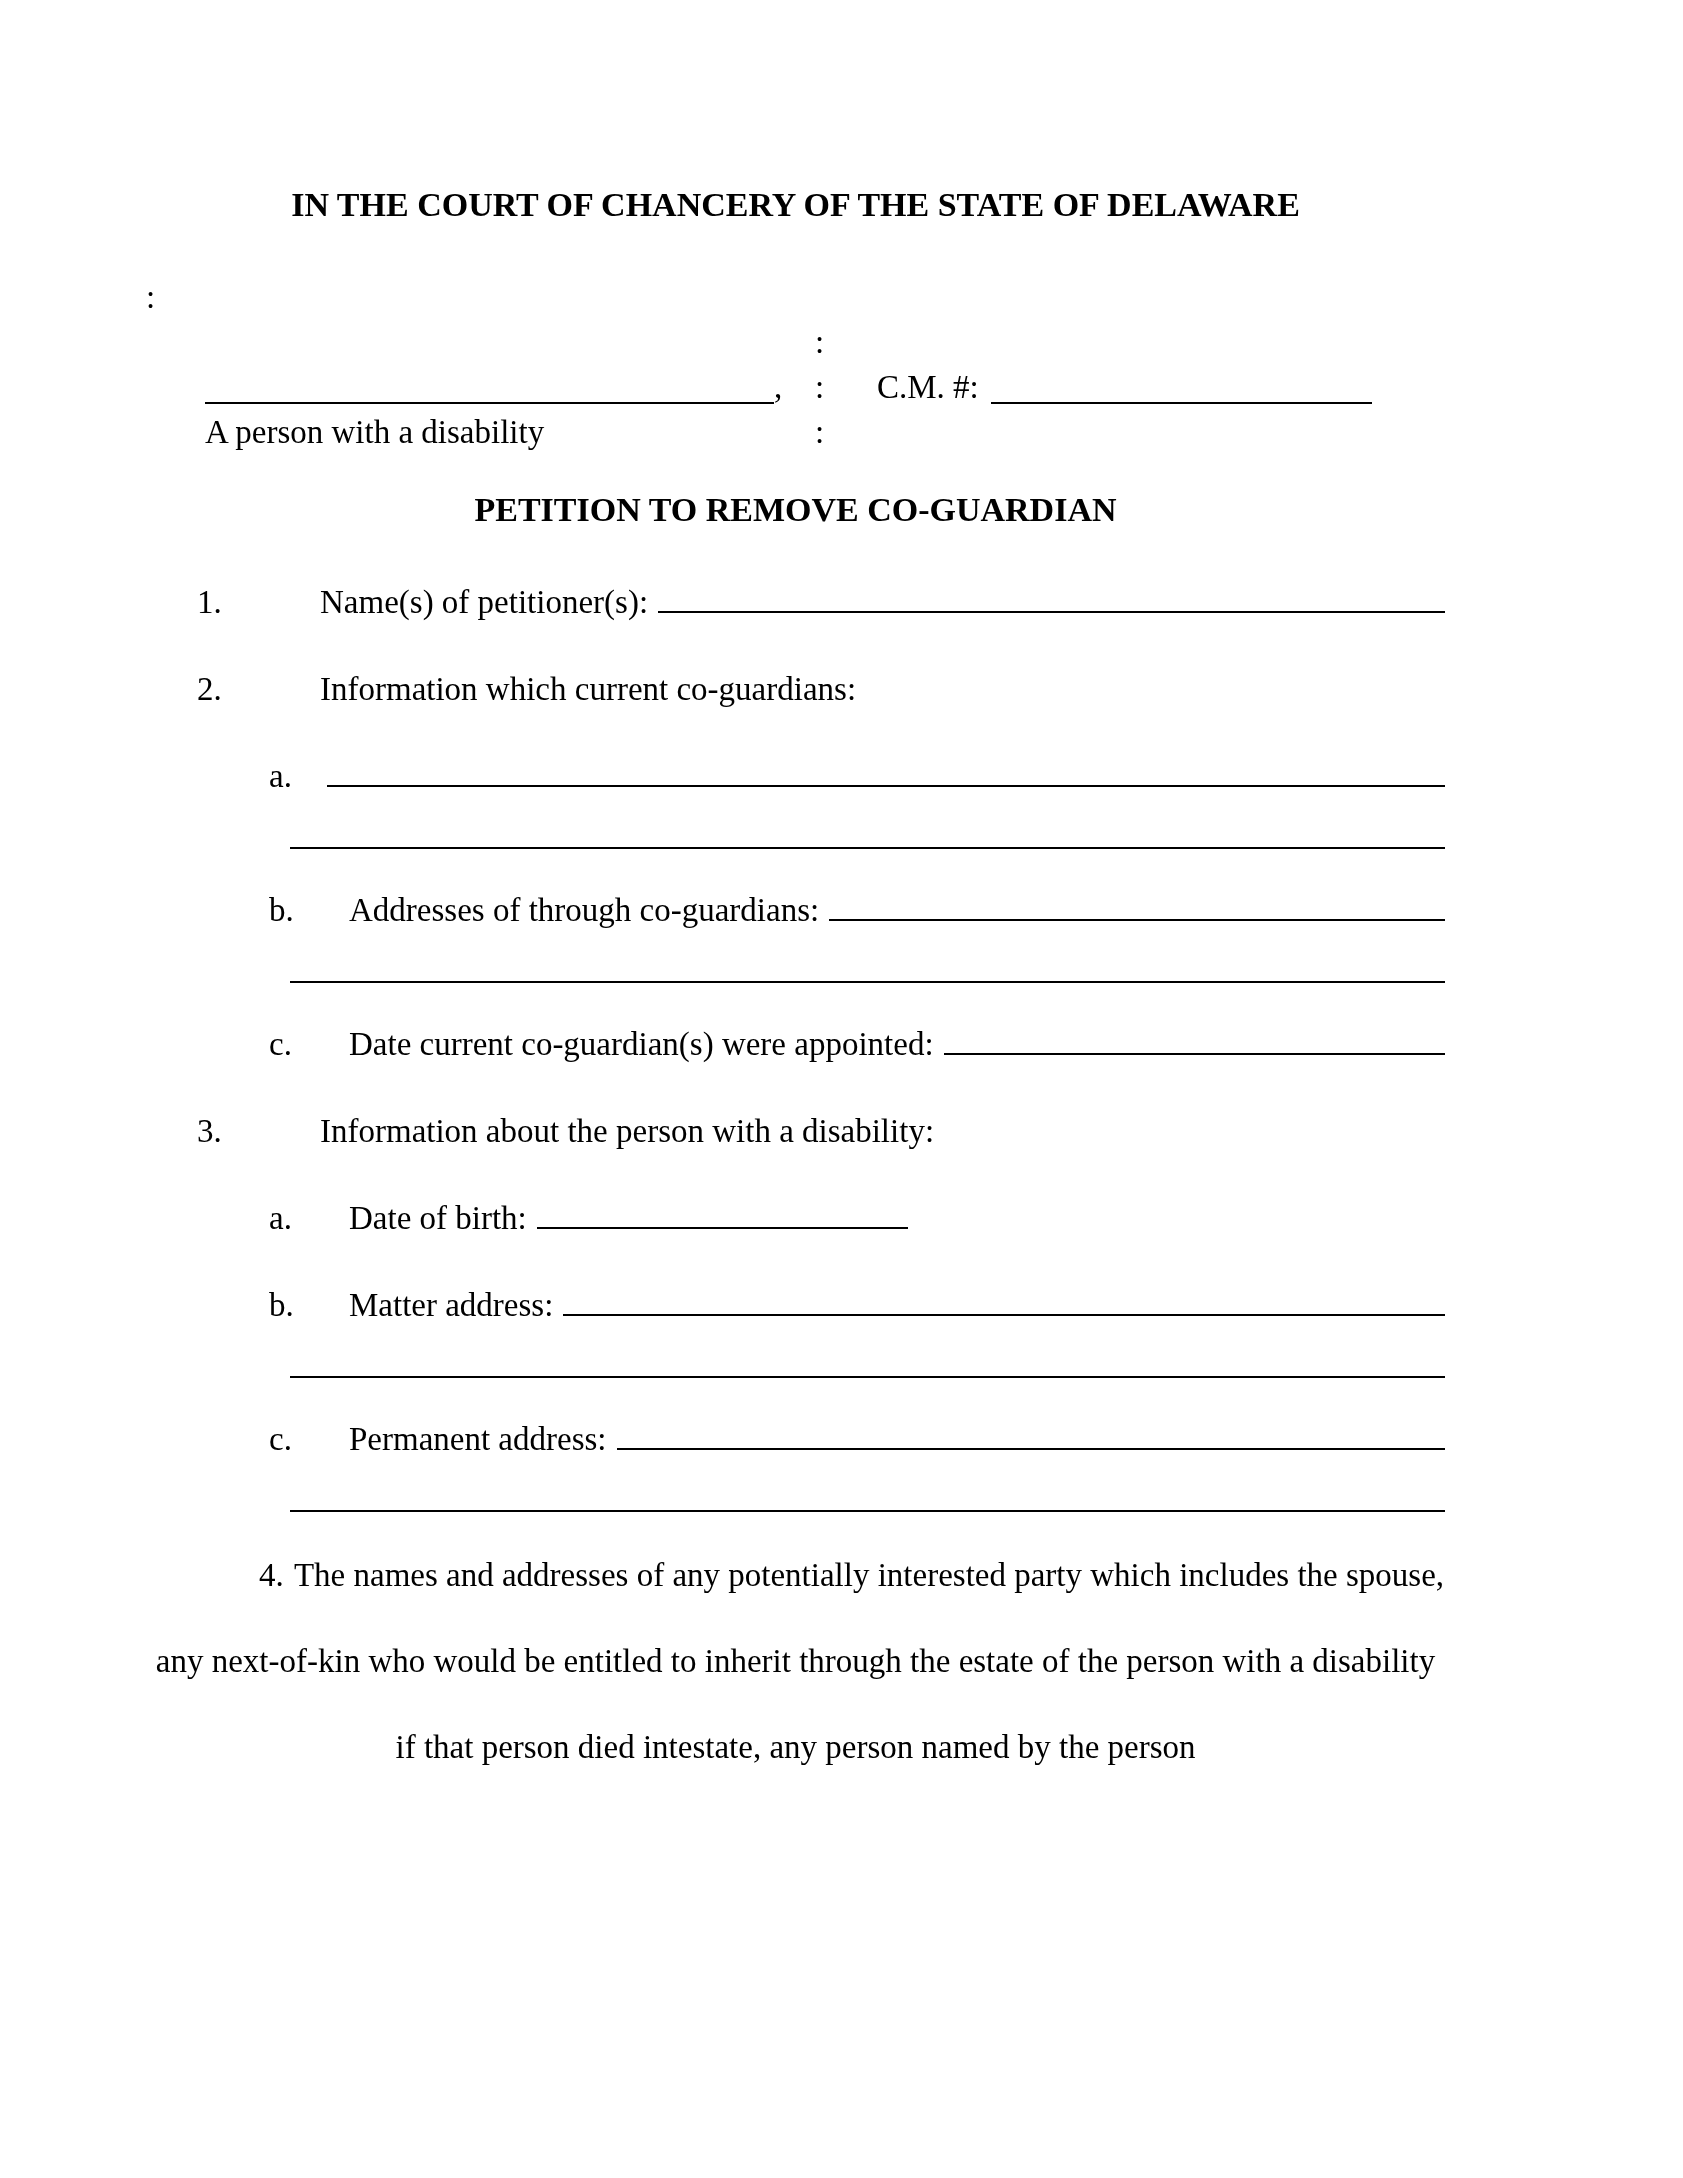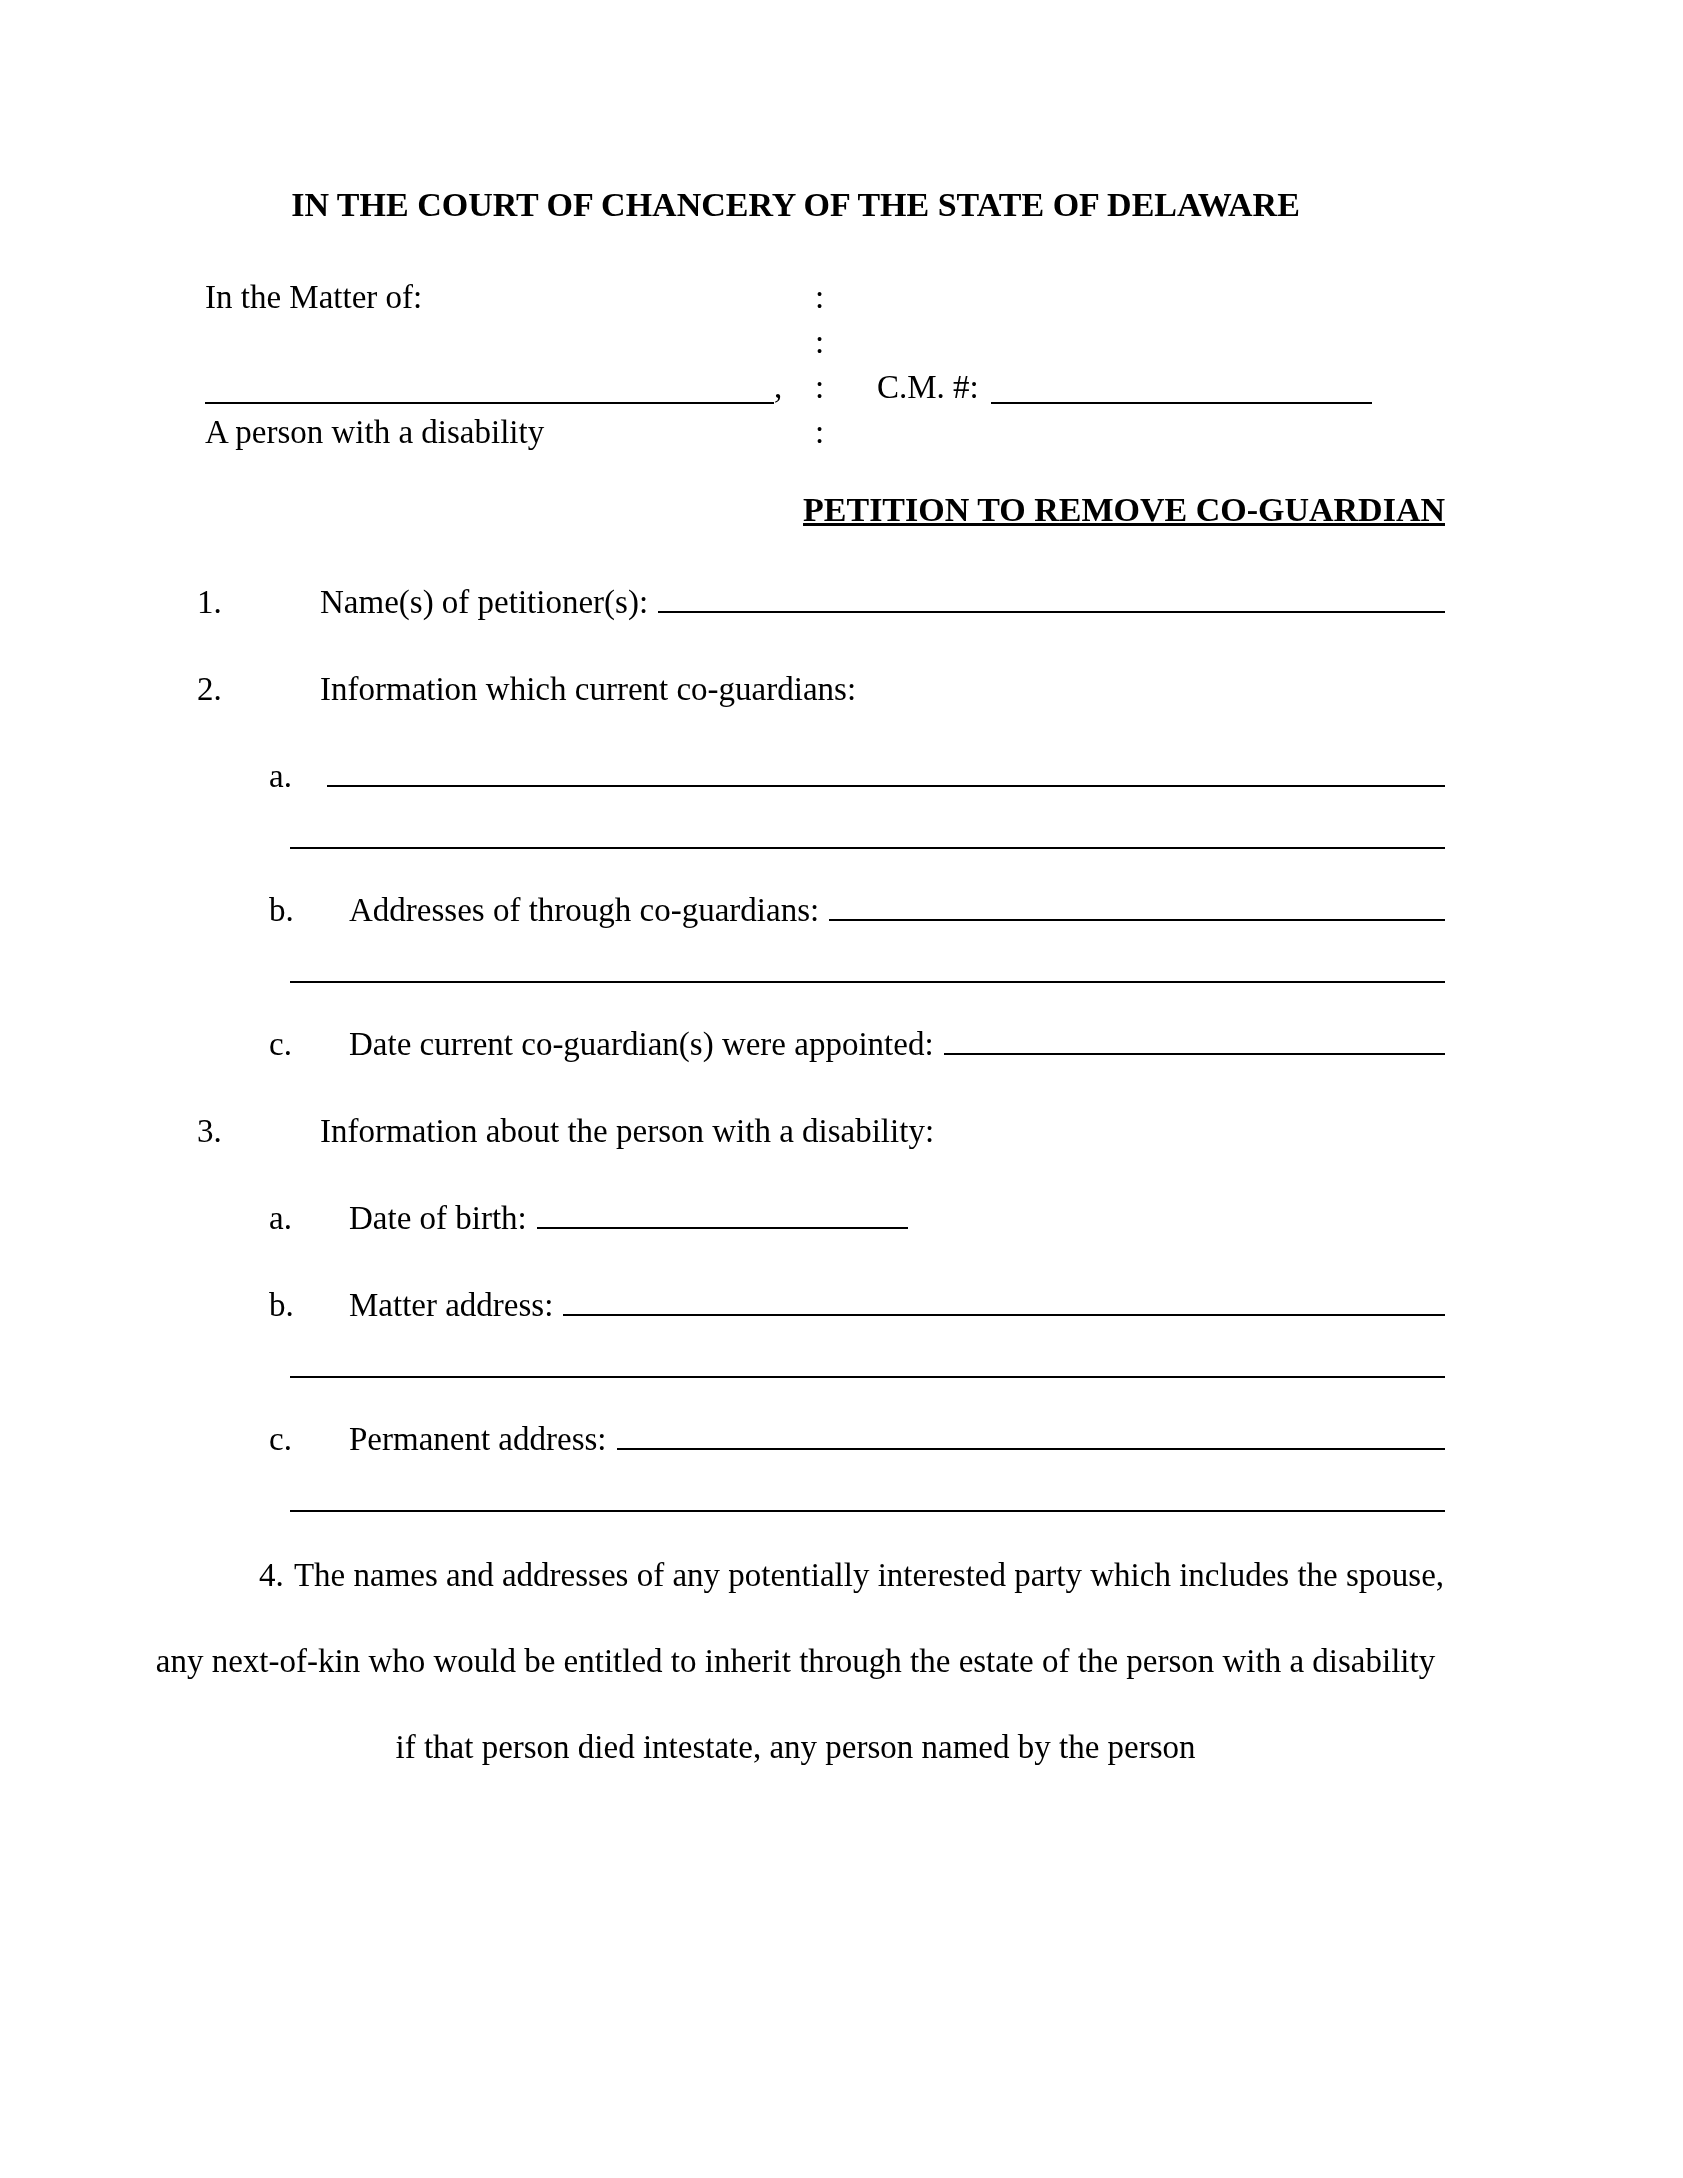--- a/index.html
+++ b/index.html
@@ -36,22 +36,21 @@
     height: 6px;
     vertical-align: -6px;
   }
   .party-blank { width: 569px; }
   .cm-blank { width: 381px; margin-left: 12px; }
   .dob-blank { width: 371px; margin-left: 10px; }
 
   .petition-title {
     font-size: 34px;
     font-weight: bold;
-    text-align: right;
-    text-decoration: underline;
+    text-align: center;
     margin: 32px 0 0 0;
     line-height: 45px;
   }
 
   .row { display: flex; align-items: baseline; margin-top: 47px; line-height: 40px; }
   .row.first { margin-top: 50px; }
   .item { padding-left: 51px; }
   .item .num { width: 91px; flex: 0 0 auto; }
   .sub { padding-left: 123px; }
   .sub .num { width: 48px; flex: 0 0 auto; }
@@ -76,21 +75,20 @@
 </style>
 </head>
 <body>
 
 <div class="page">
 
   <h1 class="court-title">IN THE COURT OF CHANCERY OF THE STATE OF DELAWARE</h1>
 
   <section class="caption">
     <div class="cap-row">
-      <div class="cap-left">In the Matter of:</div>
       <div class="cap-colon">:</div>
       <div class="cap-right"></div>
     </div>
     <div class="cap-row">
       <div class="cap-left"></div>
       <div class="cap-colon">:</div>
       <div class="cap-right"></div>
     </div>
     <div class="cap-row">
       <div class="cap-left">

